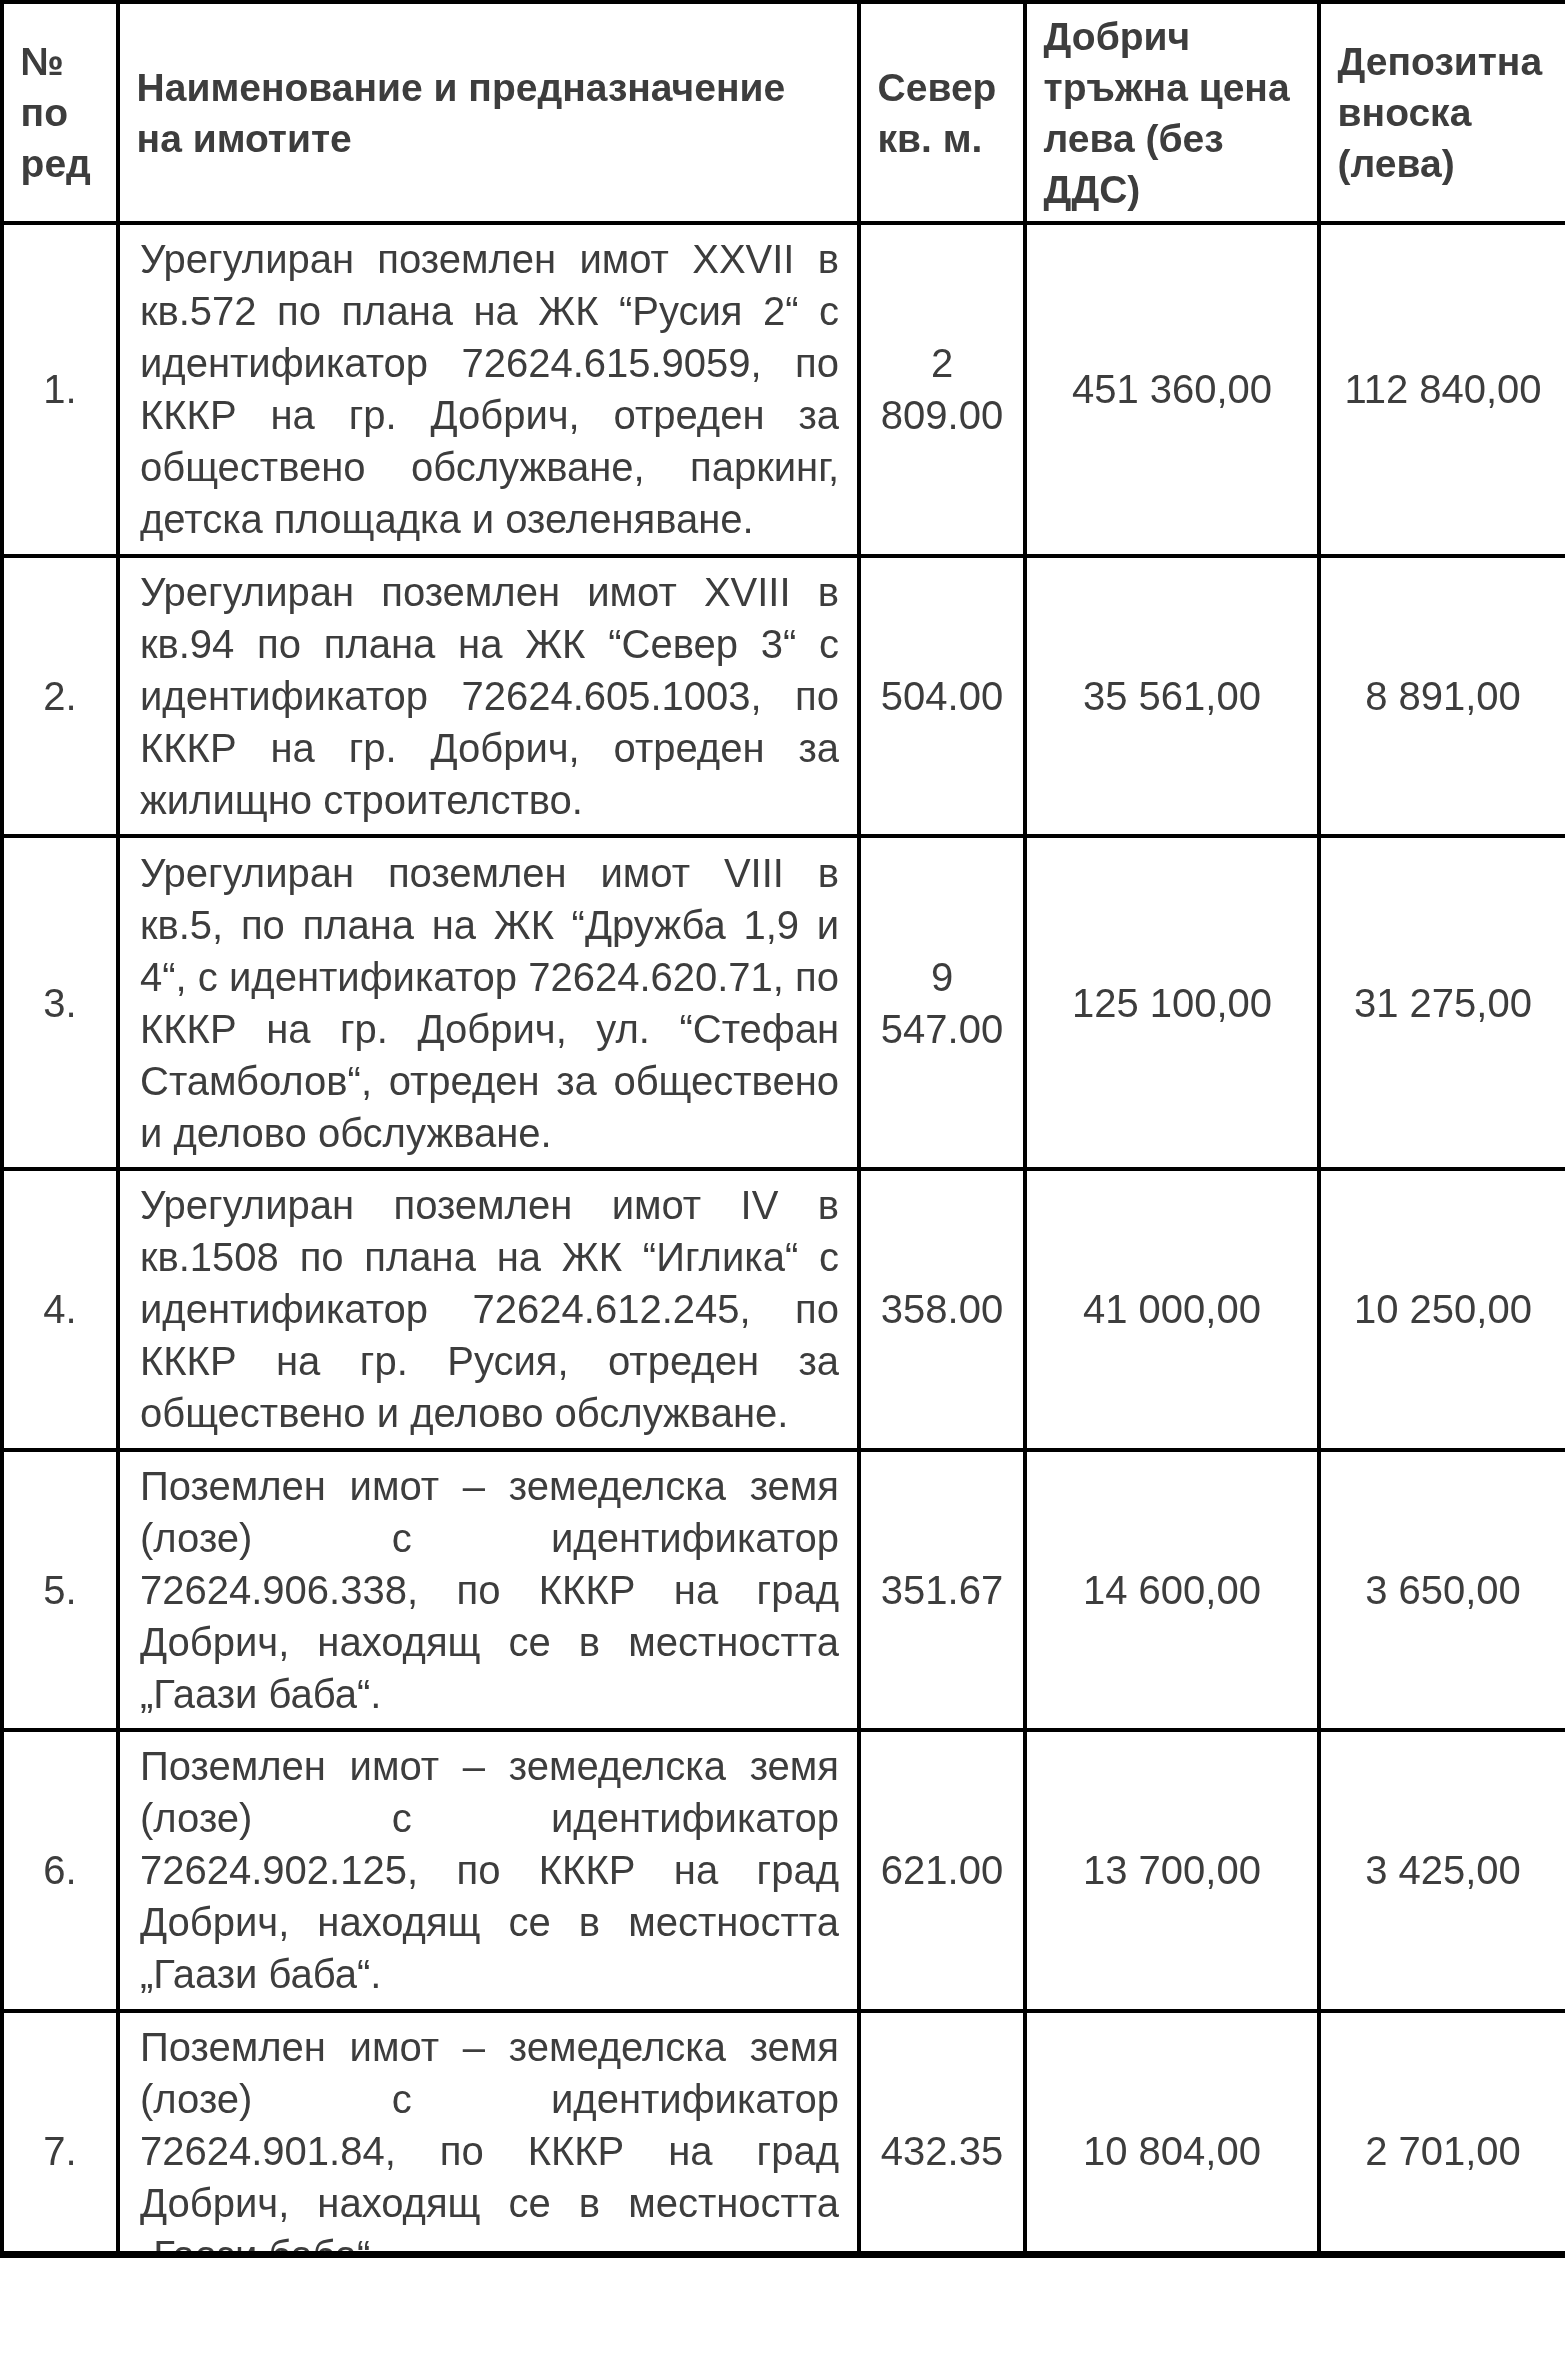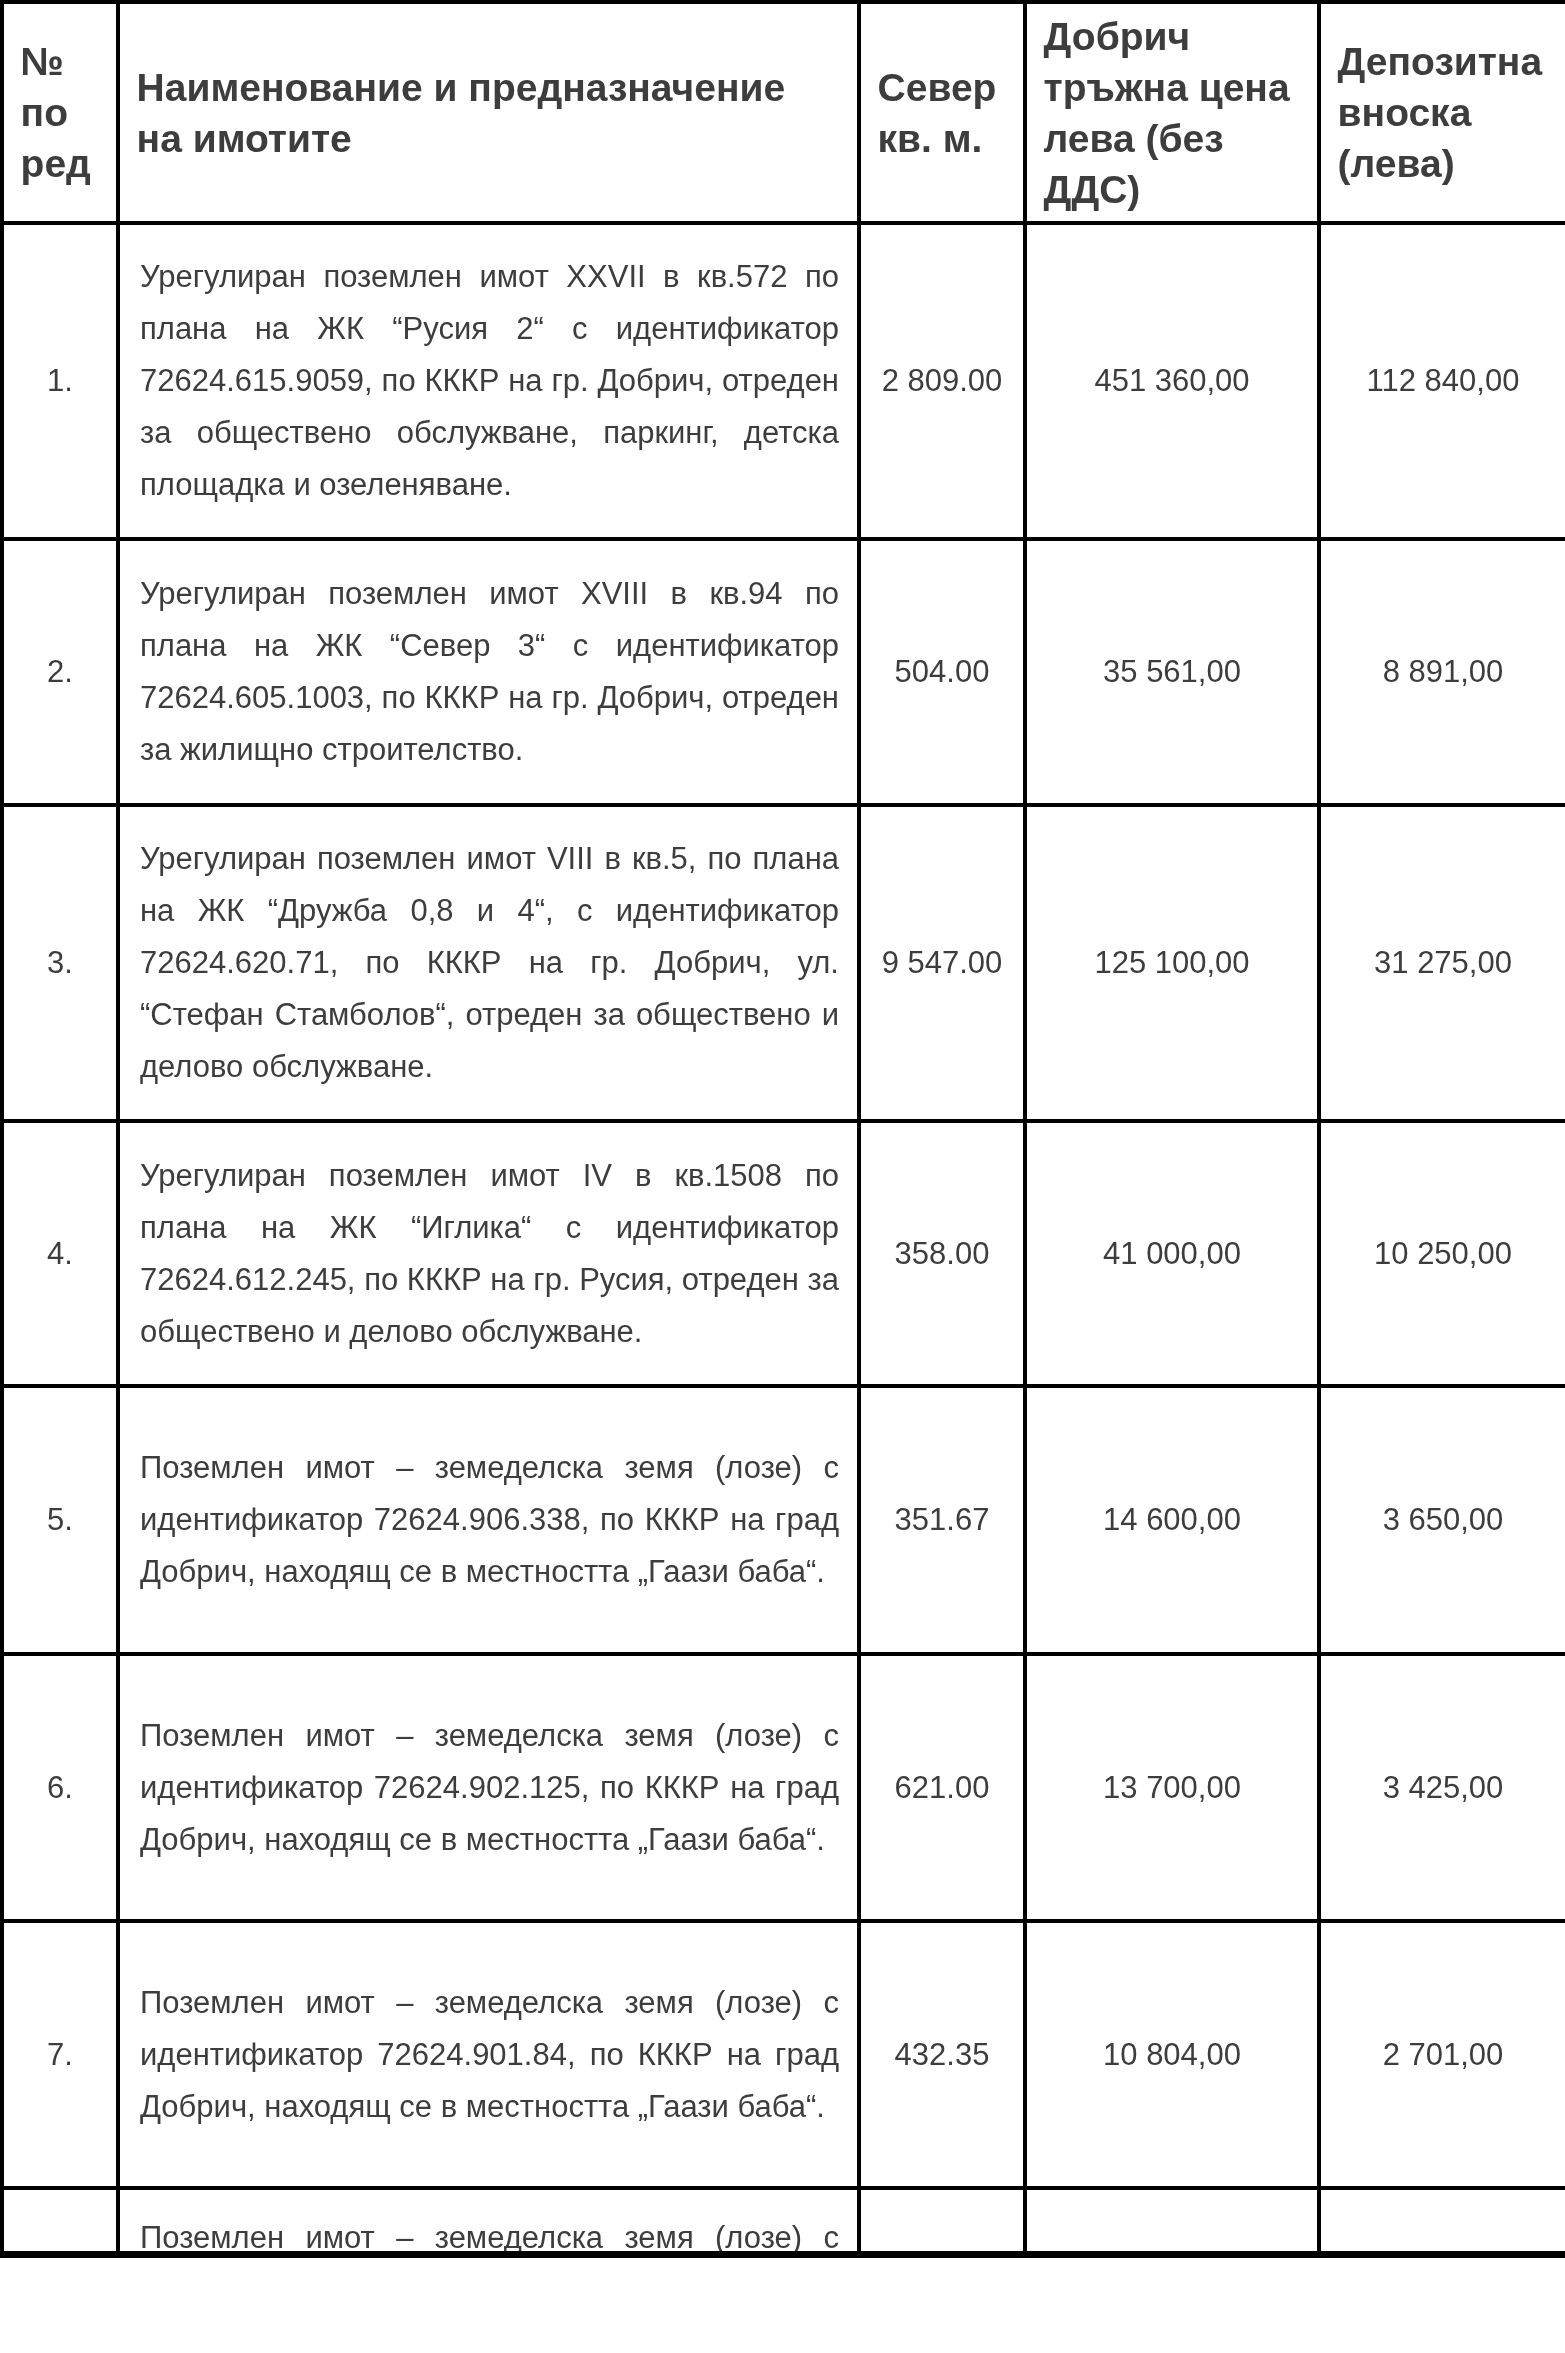--- a/index.html
+++ b/index.html
@@ -32,21 +32,21 @@
     font-size: 39px;
     line-height: 51px;
     font-weight: bold;
     text-align: left;
     vertical-align: middle;
     padding: 6.6px 16.6px 6.6px 16.6px;
   }
   th.h-price { text-align: justify; }
   
   table.props td {
-    font-size: 31px;
+    font-size: 40px;
     line-height: 52px;
     font-weight: normal;
   }
   td.c-num {
     text-align: center;
     vertical-align: middle;
     padding: 3.3px 5px;
   }
   td.c-name {
     text-align: justify;
@@ -100,21 +100,21 @@
     </tr>
     <tr style="height:266px">
       <td class="c-num">2.</td>
       <td class="c-name">Урегулиран поземлен имот XVIII в кв.94 по плана на ЖК “Север 3“ с идентификатор 72624.605.1003, по КККР на гр. Добрич, отреден за жилищно строителство.</td>
       <td class="c-area">504.00</td>
       <td class="c-price">35 561,00</td>
       <td class="c-deposit">8 891,00</td>
     </tr>
     <tr style="height:316px">
       <td class="c-num">3.</td>
-      <td class="c-name">Урегулиран поземлен имот VIII в кв.5, по плана на ЖК “Дружба 0,8 и 4“, с идентификатор 72624.620.71, по КККР на гр. Добрич, ул. “Стефан Стамболов“, отреден за обществено и делово обслужване.</td>
+      <td class="c-name">Урегулиран поземлен имот VIII в кв.5, по плана на ЖК “Дружба 1,9 и 4“, с идентификатор 72624.620.71, по КККР на гр. Добрич, ул. “Стефан Стамболов“, отреден за обществено и делово обслужване.</td>
       <td class="c-area">9 547.00</td>
       <td class="c-price">125 100,00</td>
       <td class="c-deposit">31 275,00</td>
     </tr>
     <tr style="height:265px">
       <td class="c-num">4.</td>
       <td class="c-name">Урегулиран поземлен имот IV в кв.1508 по плана на ЖК “Иглика“ с идентификатор 72624.612.245, по КККР на гр. Русия, отреден за обществено и делово обслужване.</td>
       <td class="c-area">358.00</td>
       <td class="c-price">41 000,00</td>
       <td class="c-deposit">10 250,00</td>

